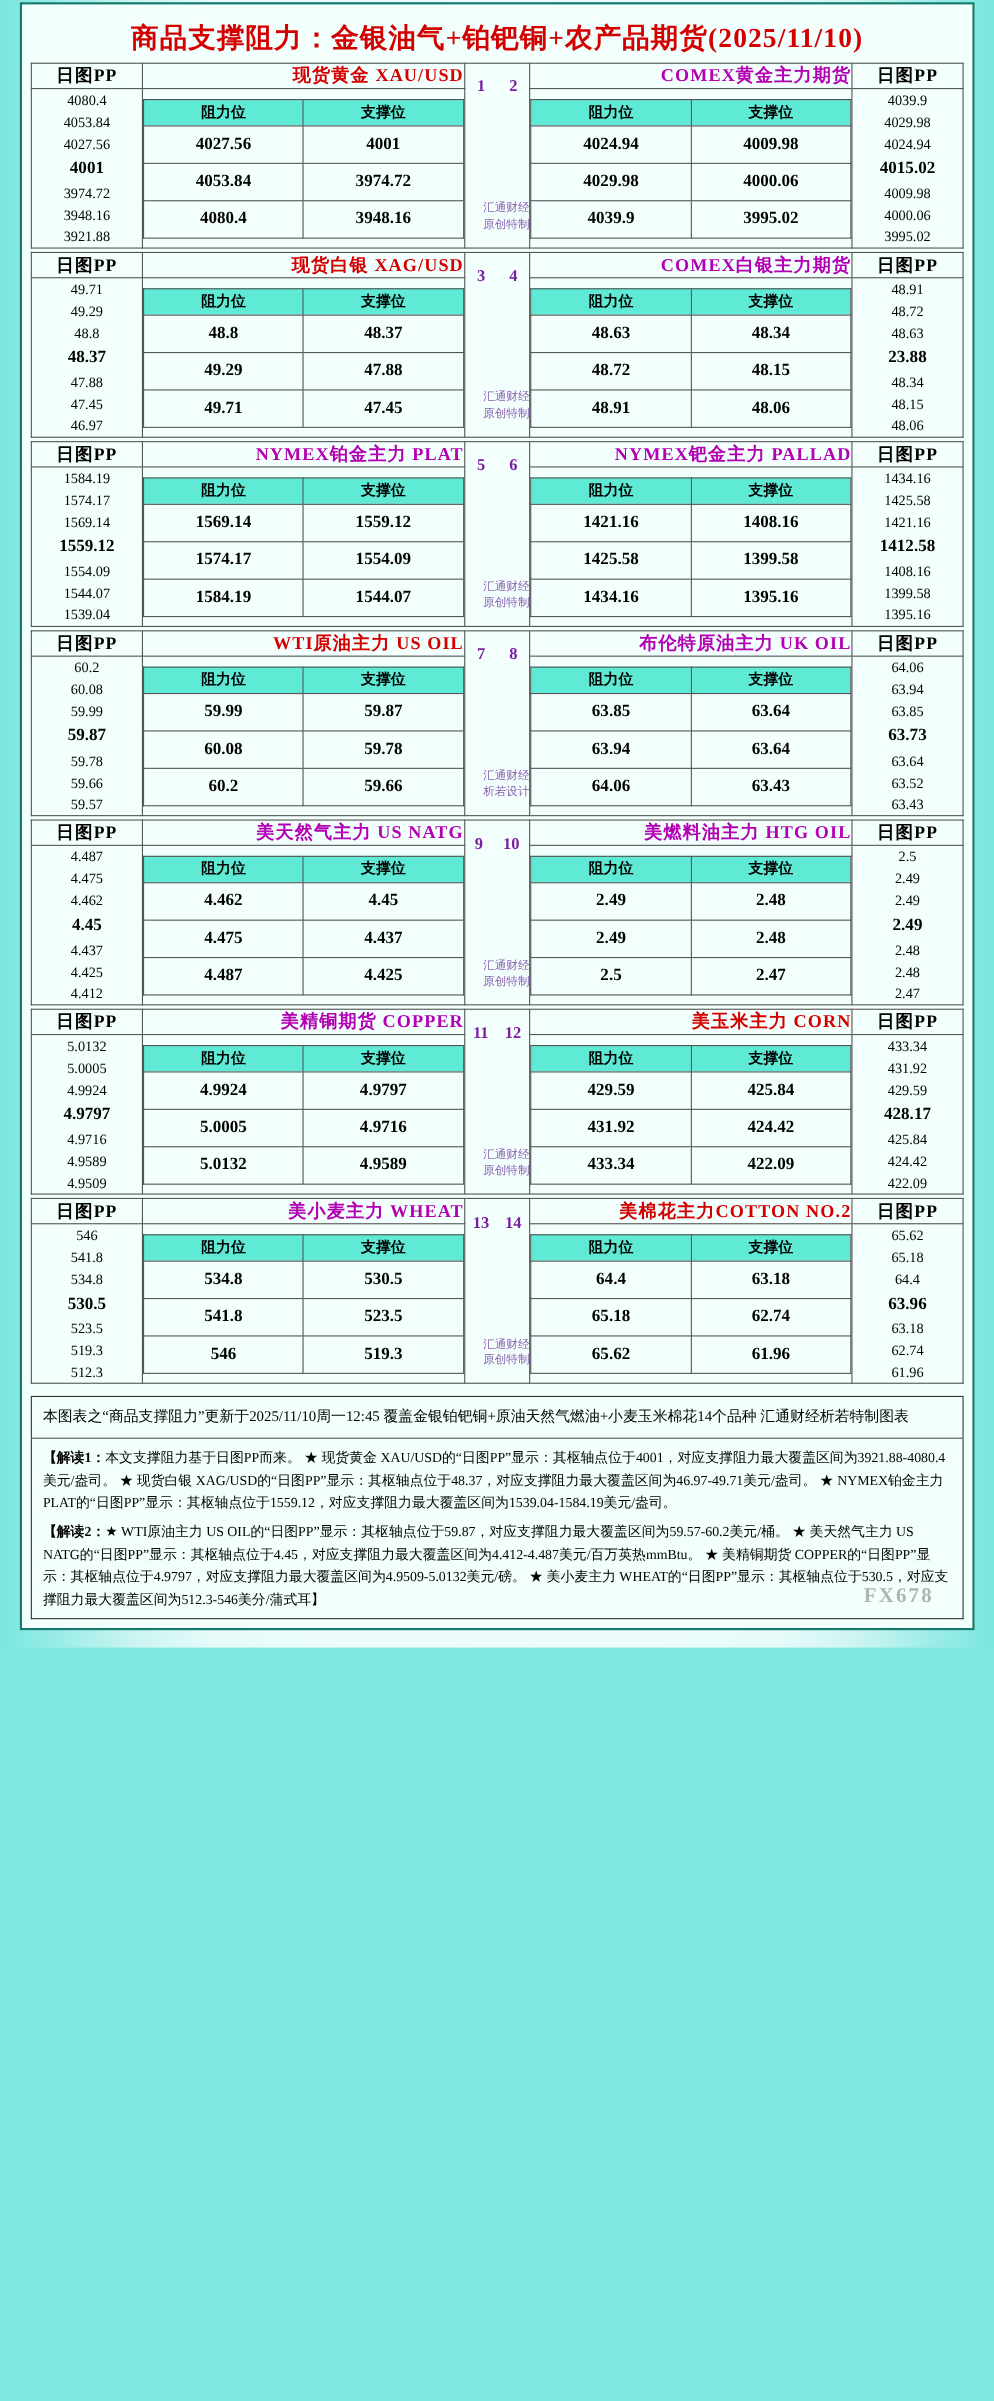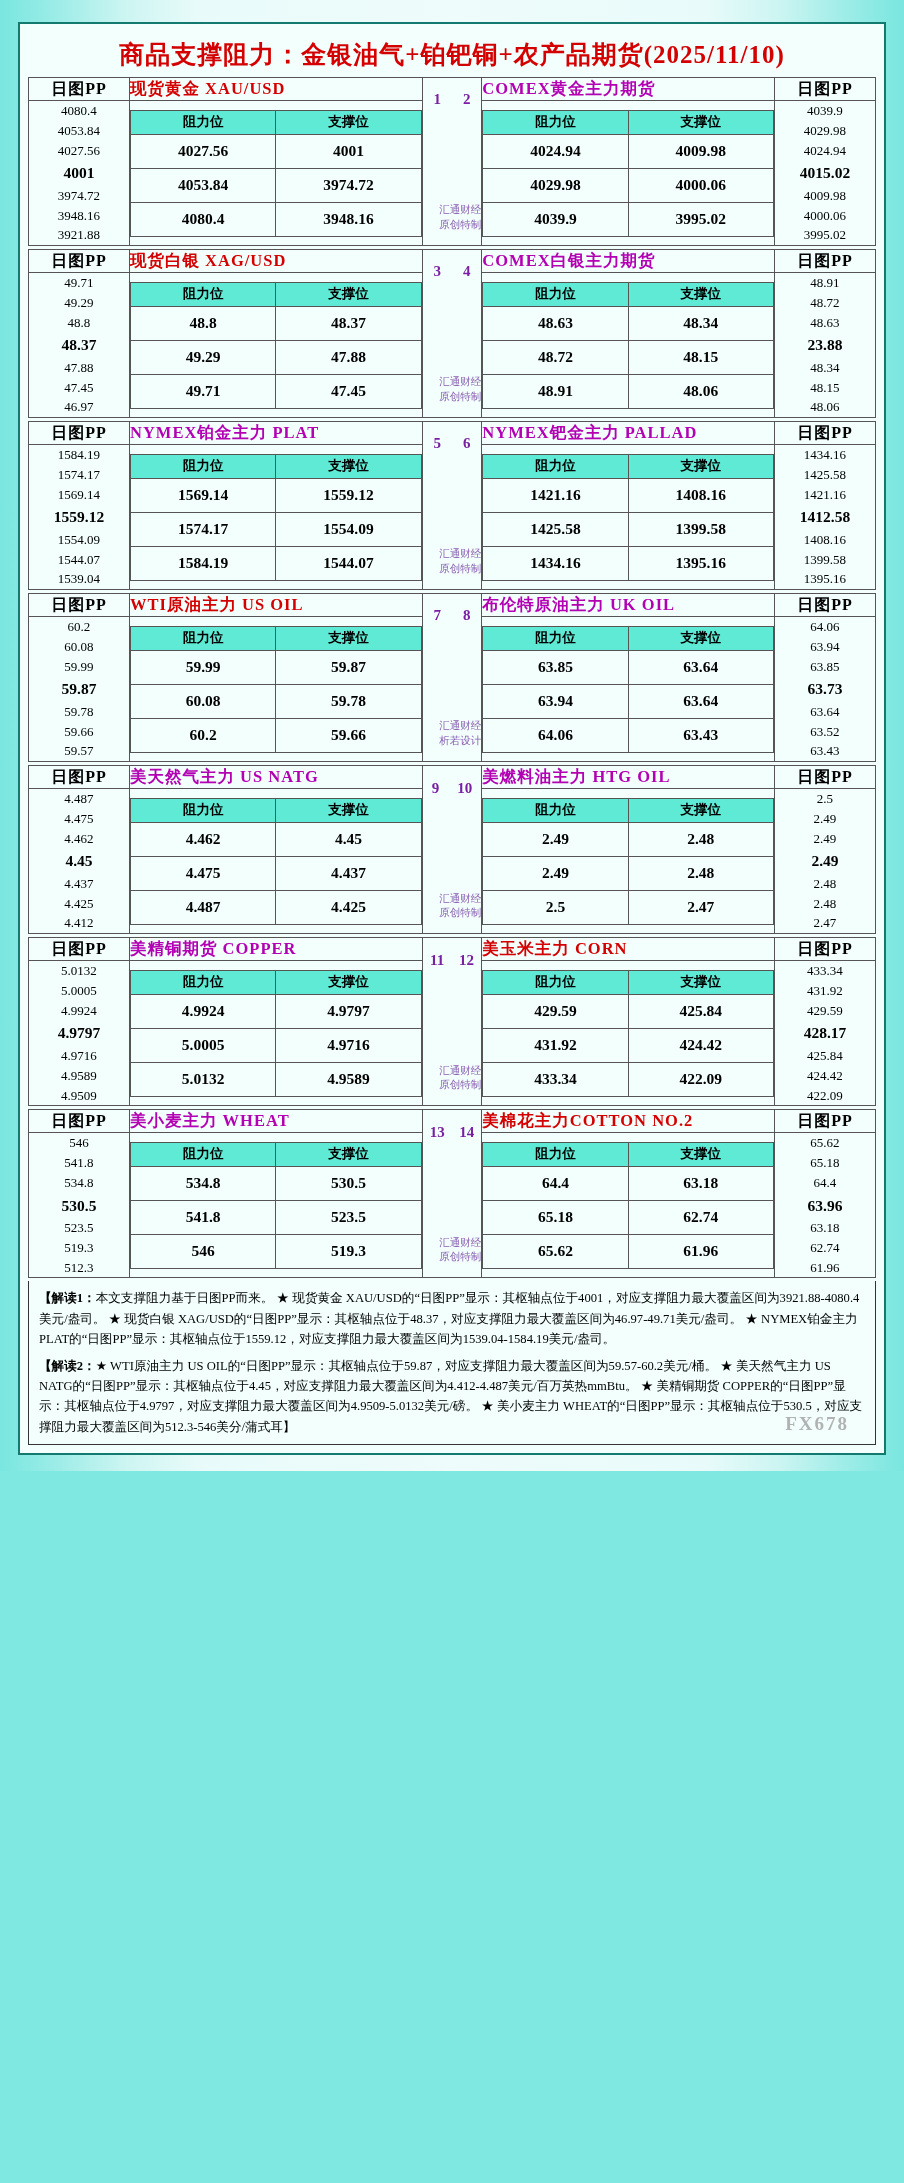--- a/index.html
+++ b/index.html
@@ -5,21 +5,21 @@
   html,body{margin:0;padding:0;}
   body{
     width:904px;
     background:#7fe8e0;
     font-family:"Liberation Serif", serif;
     -webkit-font-smoothing:none;
   }
   .page{
     width:904px;
     box-sizing:border-box;
-    padding:22px 18px 16px 18px;
+    padding:2px 18px 16px 18px;
     background:linear-gradient(90deg,#79e6df 0%,#9bece7 6%,#cdf5f2 14%,#e8fbfa 22%,#eefcfb 50%,#e8fbfa 78%,#cdf5f2 86%,#9bece7 94%,#79e6df 100%);
   }
   .outer{
     border:2px solid #127a6e;
     background:#f2fffd;
     padding:6px 8px 8px 8px;
     box-sizing:border-box;
   }
   .title{
     text-align:center;
@@ -60,21 +60,21 @@
     color:#000;
     font-weight:bold;
     font-size:16px;
     text-align:center;
     letter-spacing:1px;
   }
   .inst-name{
     color:#b300b3;
     font-weight:bold;
     font-size:16.5px;
-    text-align:left;
+    text-align:right;
     letter-spacing:1px;
   }
   .inst-name.red{color:#d40000;}
   .lv-list{
     text-align:center;
     font-size:13px;
     line-height:1.52;
     padding:4px 2px;
     color:#000;
   }
@@ -781,20 +781,21 @@
                 <div class="">63.18</div>
                 <div class="">62.74</div>
                 <div class="">61.96</div>
               </td>
             </tr>
           </tbody>
         </table>
         <div class="sep"></div>
       </div>
 
+    <div class="footer-note">本图表之“商品支撑阻力”更新于2025/11/10周一12:45  覆盖金银铂钯铜+原油天然气燃油+小麦玉米棉花14个品种  汇通财经析若特制图表</div>
 
     <div class="legend">
       <div>
         <b>【解读1：</b><span>本文支撑阻力基于日图PP而来。 ★ 现货黄金 XAU/USD的“日图PP”显示：其枢轴点位于4001，对应支撑阻力最大覆盖区间为3921.88-4080.4美元/盎司。 ★ 现货白银 XAG/USD的“日图PP”显示：其枢轴点位于48.37，对应支撑阻力最大覆盖区间为46.97-49.71美元/盎司。 ★ NYMEX铂金主力 PLAT的“日图PP”显示：其枢轴点位于1559.12，对应支撑阻力最大覆盖区间为1539.04-1584.19美元/盎司。</span>
       </div>
       <div style="height:6px"></div>
       <div>
         <b>【解读2：</b><span>★ WTI原油主力 US OIL的“日图PP”显示：其枢轴点位于59.87，对应支撑阻力最大覆盖区间为59.57-60.2美元/桶。 ★ 美天然气主力 US NATG的“日图PP”显示：其枢轴点位于4.45，对应支撑阻力最大覆盖区间为4.412-4.487美元/百万英热mmBtu。 ★ 美精铜期货 COPPER的“日图PP”显示：其枢轴点位于4.9797，对应支撑阻力最大覆盖区间为4.9509-5.0132美元/磅。 ★ 美小麦主力 WHEAT的“日图PP”显示：其枢轴点位于530.5，对应支撑阻力最大覆盖区间为512.3-546美分/蒲式耳】</span>
       </div>
       <span class="wm-fx">FX678</span>

